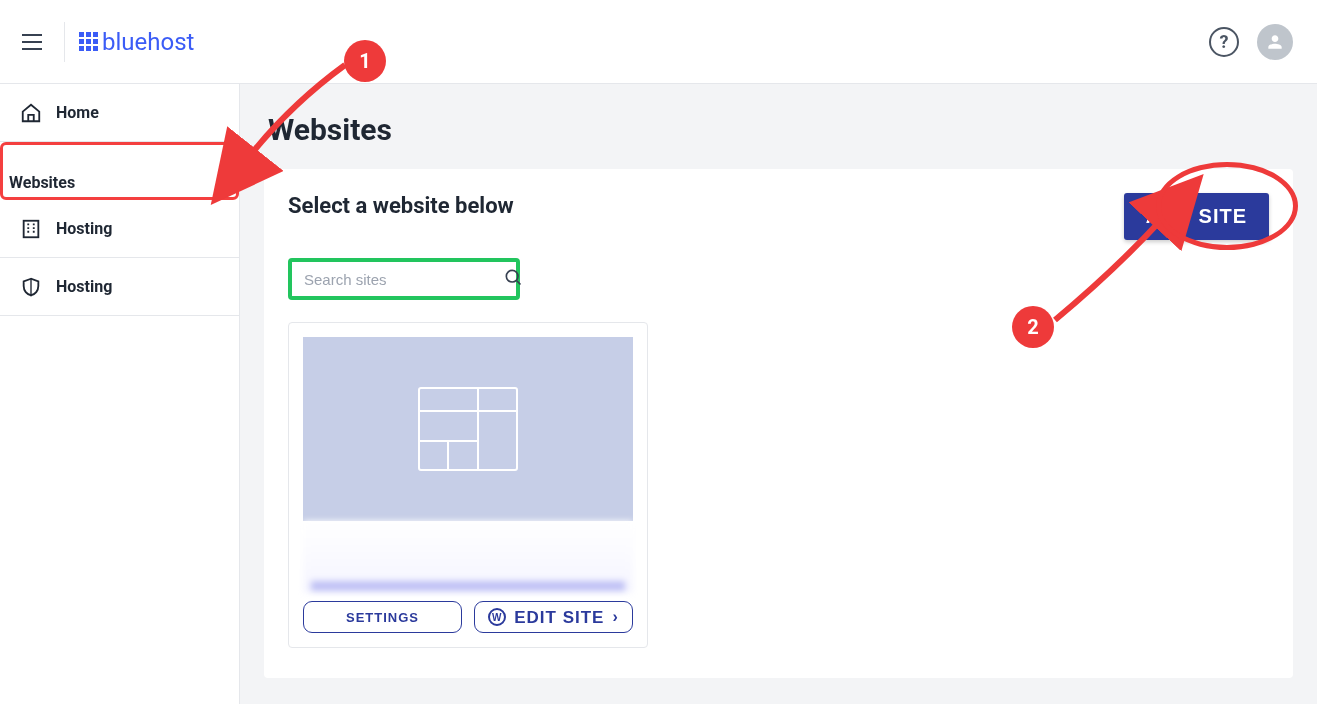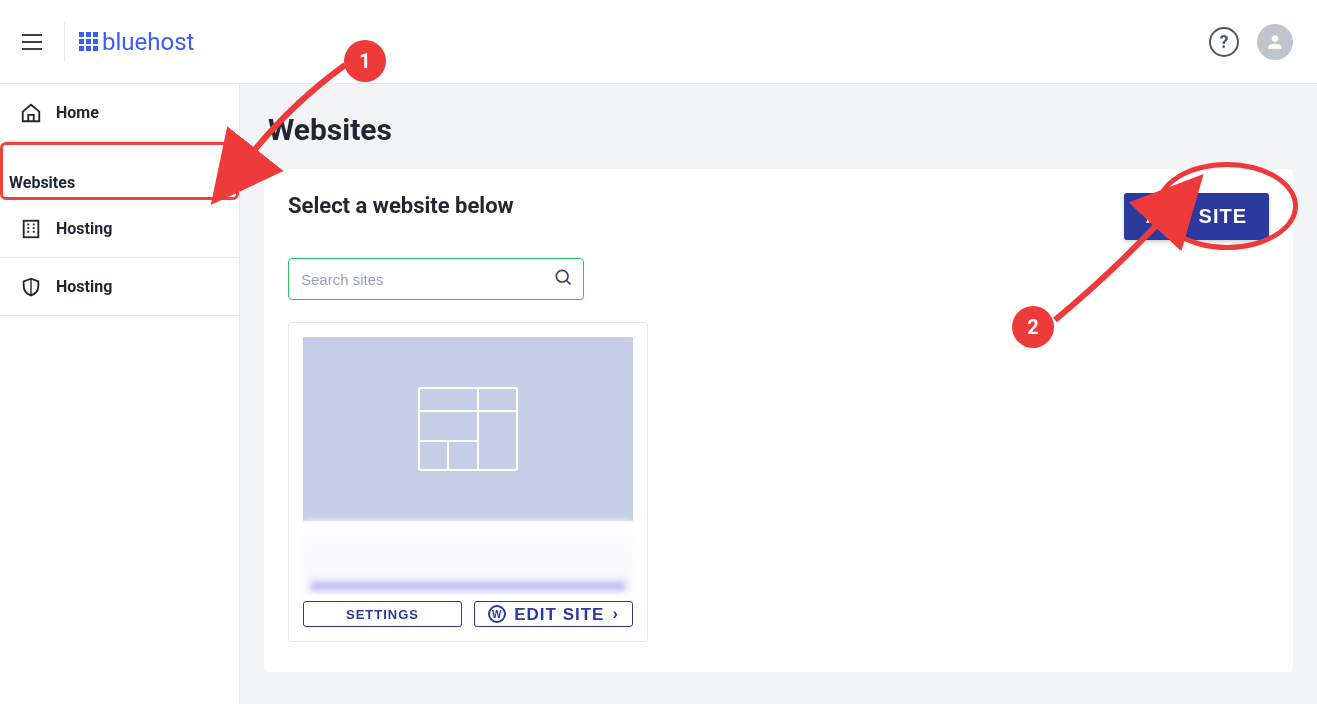--- a/index.html
+++ b/index.html
@@ -28,32 +28,32 @@
 .sidebar-icon svg { width: 22px; height: 22px; }
 
 
 .main { flex: 1; background: #f3f4f6; padding: 20px 24px; overflow: auto; }
 .page-title { font-size: 30px; font-weight: 700; color: #1f2733; margin: 8px 0 22px 4px; }
 .card { background: #fff; border-radius: 4px; padding: 24px 24px 30px; position: relative; }
 .card-header { display: flex; align-items: flex-start; justify-content: space-between; margin-bottom: 18px; }
 .card-title { font-size: 22px; font-weight: 700; color: #1f2733; }
 .add-site-btn { background: #2b3a9c; color: #fff; font-weight: 700; font-size: 20px; letter-spacing: 1px; border: none; border-radius: 3px; padding: 12px 22px; cursor: pointer; box-shadow: 0 2px 4px rgba(0,0,0,0.2); }
 
-.search-box { display: flex; align-items: center; width: 296px; height: 42px; border: 1px solid #22c55e; border-radius: 4px; padding: 0 10px 0 12px; background: #fff; }
+.search-box { display: flex; align-items: center; width: 232px; height: 42px; border: 4px solid #22c55e; border-radius: 4px; padding: 0 10px 0 12px; background: #fff; }
 .search-box input { flex: 1; border: none; outline: none; font-size: 15px; color: #6b7280; background: transparent; }
 .search-box input::placeholder { color: #9ca3af; }
 .search-box .mag { color: #374151; }
 
 .site-card { width: 360px; border: 1px solid #e5e7eb; border-radius: 4px; margin-top: 22px; overflow: hidden; }
 .site-thumb { height: 184px; background: #c6cee7; margin: 14px 14px 0 14px; display: flex; align-items: center; justify-content: center; }
 .site-thumb svg { width: 100px; height: 84px; stroke: #fff; fill: none; stroke-width: 2; }
 .site-blur { height: 72px; background: linear-gradient(#fff, #f5f5ff); position: relative; filter: blur(3px); margin: 0 14px; }
 .site-blur .stripe { position: absolute; left: 8px; right: 8px; bottom: 2px; height: 10px; background: #6e73e5; opacity: .4; }
 .site-actions { display: flex; gap: 12px; padding: 8px 14px 14px 14px; }
-.site-actions button { flex: 1; height: 26px; border: 1.5px solid #2b3a9c; background: #fff; color: #2b3a9c; font-weight: 700; font-size: 13px; letter-spacing: 1px; border-radius: 3px; cursor: pointer; display: flex; align-items: center; justify-content: center; gap: 8px; }
+.site-actions button { flex: 1; height: 32px; border: 1.5px solid #2b3a9c; background: #fff; color: #2b3a9c; font-weight: 700; font-size: 13px; letter-spacing: 1px; border-radius: 9px; cursor: pointer; display: flex; align-items: center; justify-content: center; gap: 8px; }
 .wp-logo { width: 18px; height: 18px; border: 2px solid #2b3a9c; border-radius: 50%; display: inline-flex; align-items: center; justify-content: center; font-size: 10px; font-weight: 900; }
 .chev { font-size: 16px; font-weight: 900; }
 .edit-text { line-height: 1; font-size: 17px; }
 
 
 .anno-circle { position: absolute; border-radius: 50%; background: #ee3a3a; color: #fff; display: flex; align-items: center; justify-content: center; font-weight: 700; z-index: 50; }
 .anno-1 { width: 42px; height: 42px; font-size: 20px; left: 344px; top: 40px; }
 .anno-2 { width: 42px; height: 42px; font-size: 20px; left: 1012px; top: 306px; }
 .anno-ellipse { position: absolute; left: 1156px; top: 162px; width: 142px; height: 88px; border: 5px solid #ee3a3a; border-radius: 50%; z-index: 49; pointer-events: none; }
 .arrow-svg { position: absolute; z-index: 48; overflow: visible; pointer-events: none; }

